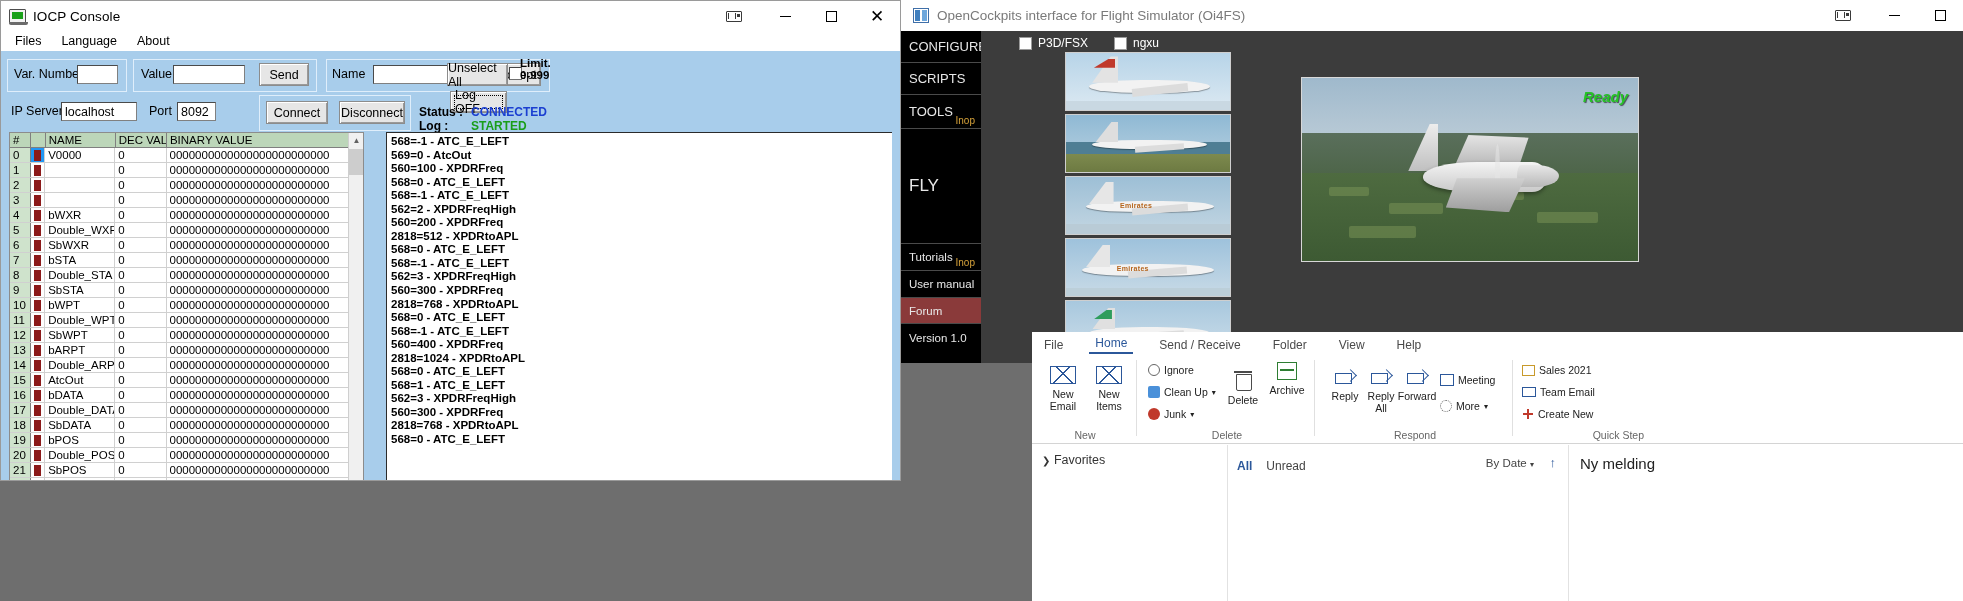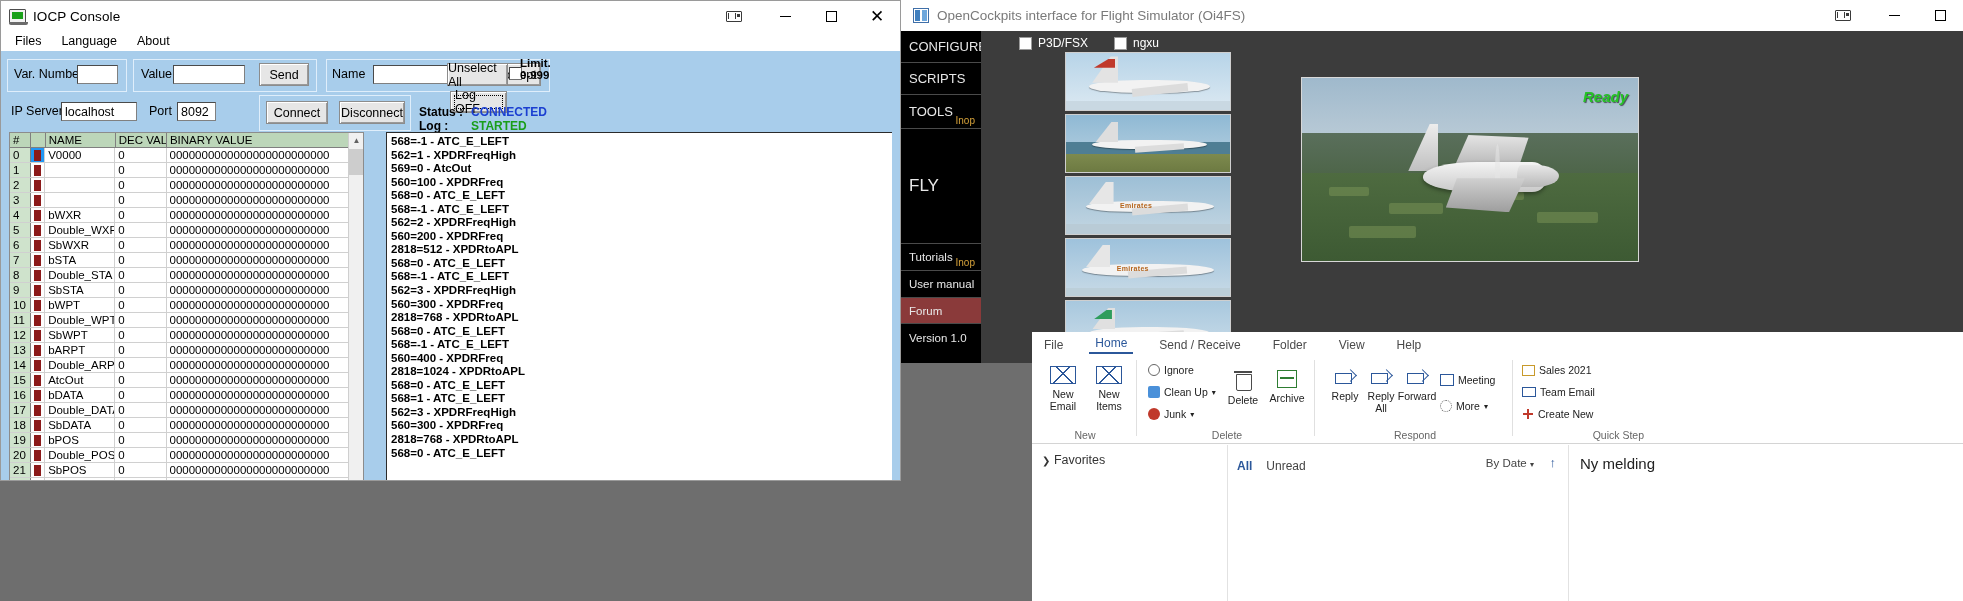--- a/index.html
+++ b/index.html
@@ -686,21 +686,20 @@
         <div class="sb-arrow">▲</div>
         <div class="sb-thumb"></div>
       </div>
     </div>
 
     <div id="log-outer">
       <div id="log-sb"></div>
       <div id="log-panel">
         <div id="log-lines">
             <div class="logline">568=-1 - ATC_E_LEFT</div>
-            <div class="logline">562=1 - XPDRFreqHigh</div>
             <div class="logline">569=0 - AtcOut</div>
             <div class="logline">560=100 - XPDRFreq</div>
             <div class="logline">568=0 - ATC_E_LEFT</div>
             <div class="logline">568=-1 - ATC_E_LEFT</div>
             <div class="logline">562=2 - XPDRFreqHigh</div>
             <div class="logline">560=200 - XPDRFreq</div>
             <div class="logline">2818=512 - XPDRtoAPL</div>
             <div class="logline">568=0 - ATC_E_LEFT</div>
             <div class="logline">568=-1 - ATC_E_LEFT</div>
             <div class="logline">562=3 - XPDRFreqHigh</div>
@@ -896,21 +895,21 @@
         </div>
         <div class="rb-small" style="left:4px; top:52px;">
           <span class="junk-ico"></span>
           <span>Junk</span>
           <span style="font-size:8px;">▾</span>
         </div>
         <div class="rb-btn" style="left:76px; top:14px;">
           <span class="trash-ico"></span>
           <span style="margin-top:4px;">Delete</span>
         </div>
-        <div class="rb-btn" style="left:120px; top:14px;text-align:right;">
+        <div class="rb-btn" style="left:120px; top:6px;text-align:right;">
           <span class="arch-ico"></span>
           <span style="margin-top:4px;">Archive</span>
         </div>
         <div class="rb-label">Delete</div>
       </div>
       <div class="rb-sep" style="left:282px;"></div>
 
       <div class="rb-group" style="left:290px; width:186px;">
         <div class="rb-btn" style="left:0px; top:14px;">
           <span class="arrow-ico"></span>

